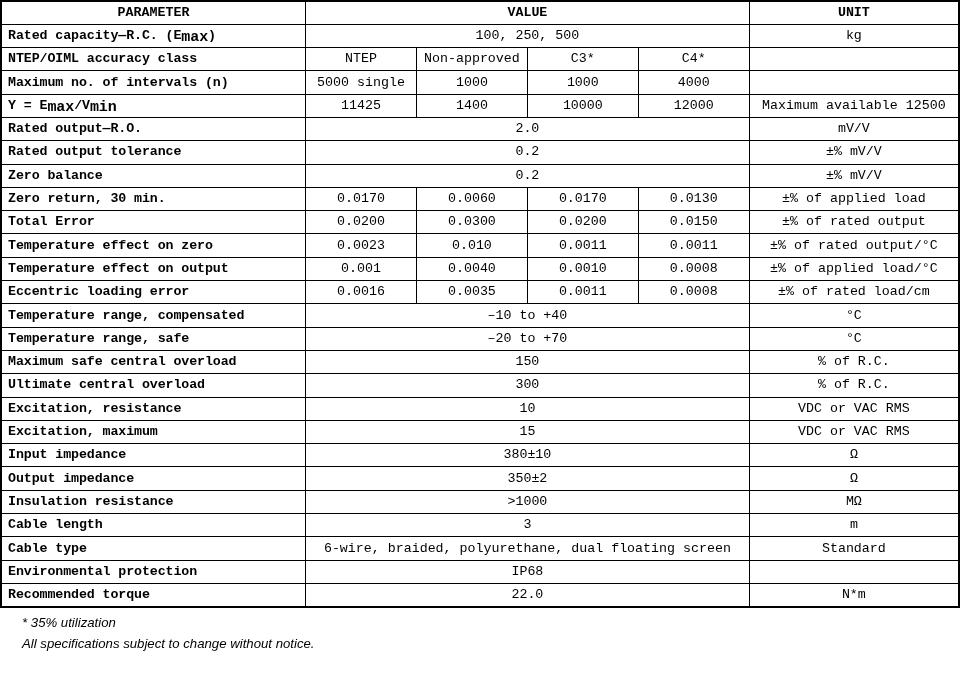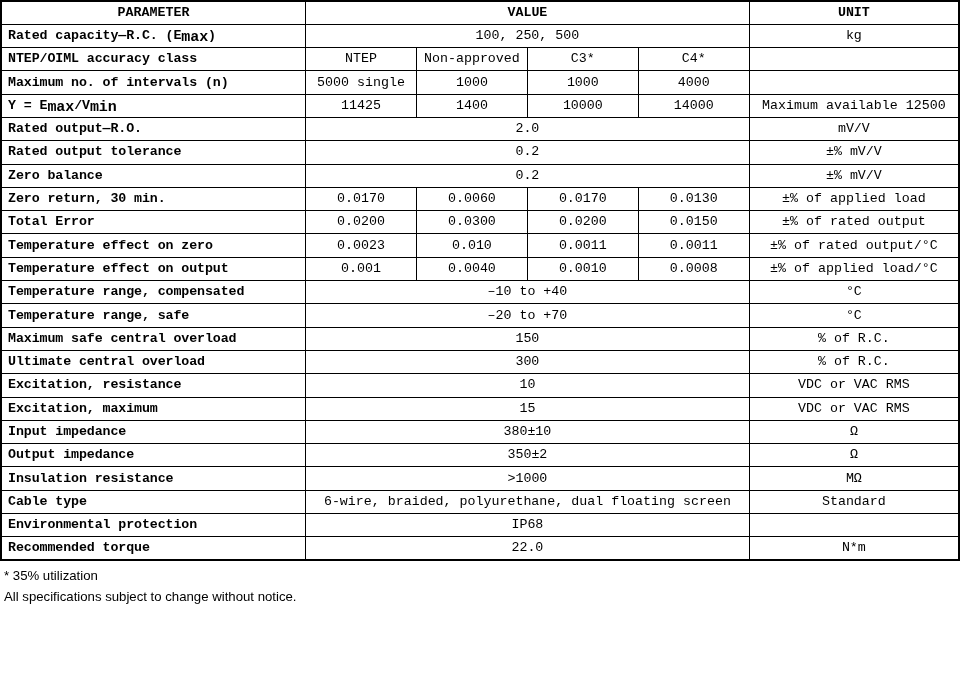--- a/index.html
+++ b/index.html
@@ -56,22 +56,23 @@
     font-weight: normal;
   }
   sub {
     font-size: 15px;
     vertical-align: baseline;
     position: relative;
     top: 2px;
   }
 
   .notes {
-    padding: 4px 0 0 2px;
+    padding: 4px 0 0 20px;
     font-size: 13.2px;
+    font-style: italic;
   }
   .notes div {
     padding: 2px 0 1px 2px;
     line-height: 1.35;
   }
 </style>
 </head>
 <body>
 
 <div id="spec-wrap">
@@ -111,21 +112,21 @@
           <td class="val">1000</td>
           <td class="val">1000</td>
           <td class="val">4000</td>
           <td class="unit"></td>
         </tr>
         <tr>
           <td class="param">Y = E<sub>max</sub>/V<sub>min</sub></td>
           <td class="val">11425</td>
           <td class="val">1400</td>
           <td class="val">10000</td>
-          <td class="val">14000</td>
+          <td class="val">12000</td>
           <td class="unit">Maximum available 12500</td>
         </tr>
         <tr>
           <td class="param">Rated output—R.O.</td>
           <td class="val" colspan="4">2.0</td>
           <td class="unit">mV/V</td>
         </tr>
         <tr>
           <td class="param">Rated output tolerance</td>
           <td class="val" colspan="4">0.2</td>
@@ -162,20 +163,28 @@
         </tr>
         <tr>
           <td class="param">Temperature effect on output</td>
           <td class="val">0.001</td>
           <td class="val">0.0040</td>
           <td class="val">0.0010</td>
           <td class="val">0.0008</td>
           <td class="unit">±% of applied load/°C</td>
         </tr>
         <tr>
+          <td class="param">Eccentric loading error</td>
+          <td class="val">0.0016</td>
+          <td class="val">0.0035</td>
+          <td class="val">0.0011</td>
+          <td class="val">0.0008</td>
+          <td class="unit">±% of rated load/cm</td>
+        </tr>
+        <tr>
           <td class="param">Temperature range, compensated</td>
           <td class="val" colspan="4">–10 to +40</td>
           <td class="unit">°C</td>
         </tr>
         <tr>
           <td class="param">Temperature range, safe</td>
           <td class="val" colspan="4">–20 to +70</td>
           <td class="unit">°C</td>
         </tr>
         <tr>
@@ -205,20 +214,25 @@
         </tr>
         <tr>
           <td class="param">Output impedance</td>
           <td class="val" colspan="4">350±2</td>
           <td class="unit">Ω</td>
         </tr>
         <tr>
           <td class="param">Insulation resistance</td>
           <td class="val" colspan="4">&gt;1000</td>
           <td class="unit">MΩ</td>
+        </tr>
+        <tr>
+          <td class="param">Cable length</td>
+          <td class="val" colspan="4">3</td>
+          <td class="unit">m</td>
         </tr>
         <tr>
           <td class="param">Cable type</td>
           <td class="val" colspan="4">6-wire, braided, polyurethane, dual floating screen</td>
           <td class="unit">Standard</td>
         </tr>
         <tr>
           <td class="param">Environmental protection</td>
           <td class="val" colspan="4">IP68</td>
           <td class="unit"></td>

